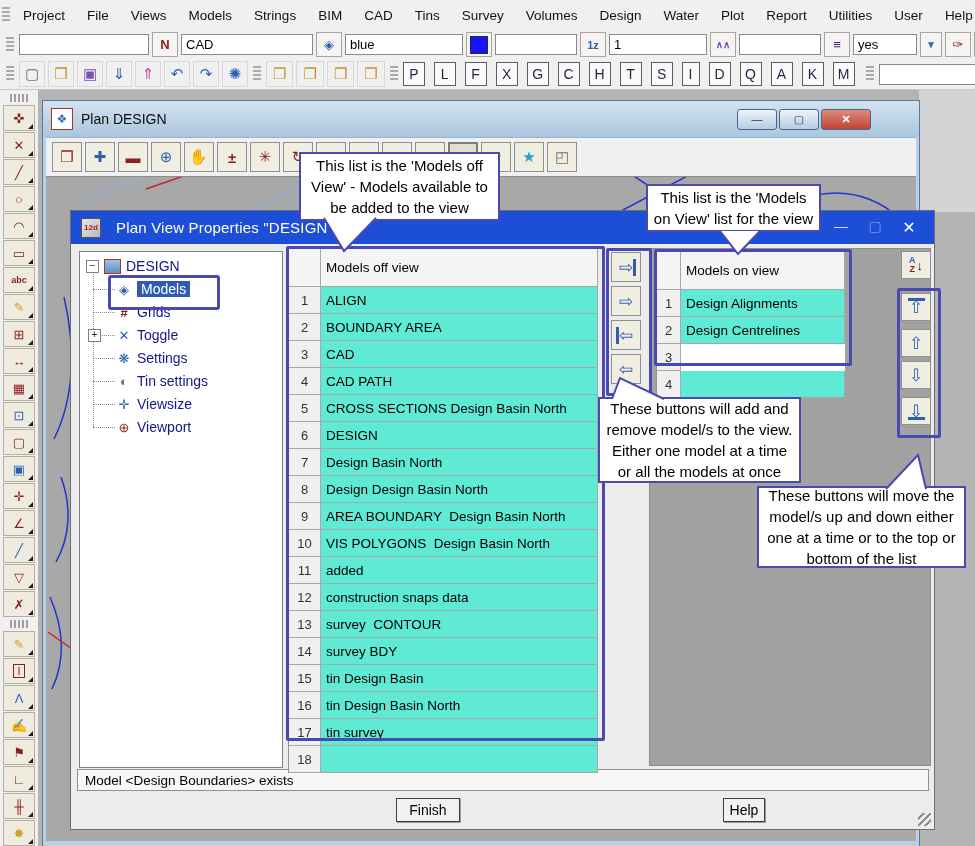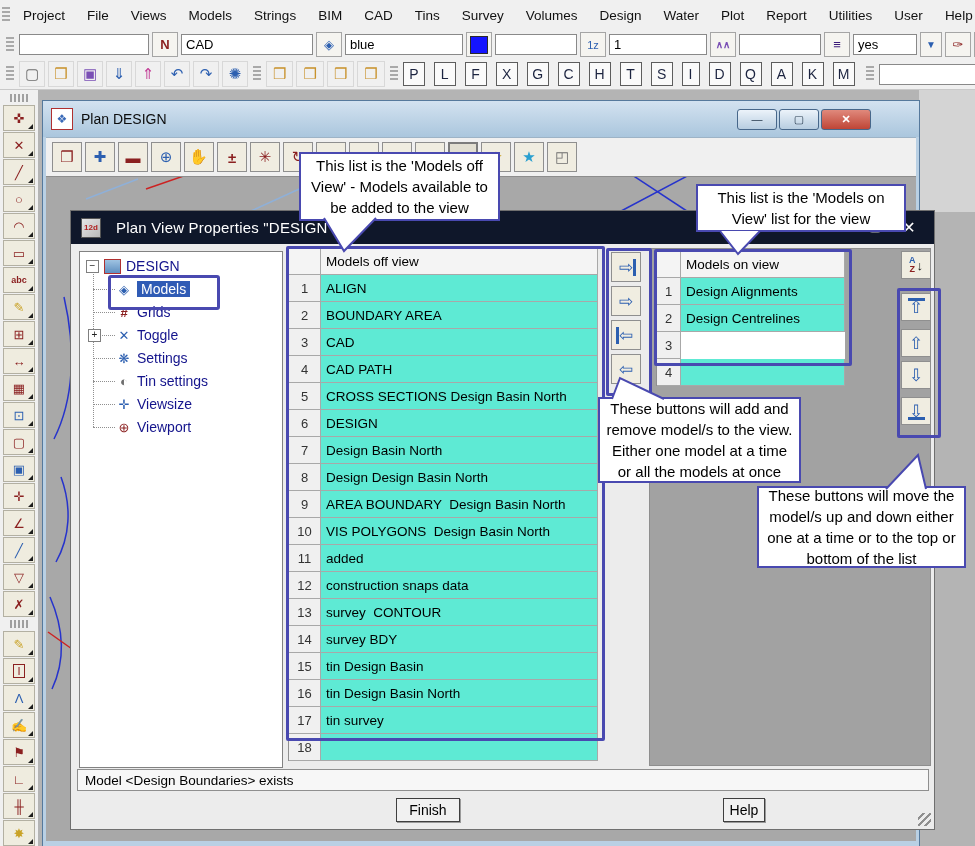--- a/index.html
+++ b/index.html
@@ -58,21 +58,21 @@
   .win-btn.close{width:48px;color:#fff;font-weight:bold;background:linear-gradient(#e0897c,#bf4536)}
   .plan-toolbar{height:38px;background:#f0f0f0;border-top:1px solid #9db3c6;border-bottom:1px solid #8d8d8d;
                 display:flex;align-items:center;gap:3px;padding:0 6px;margin:0 3px}
   .ptb{width:30px;height:30px;background:#f0ede1;border:1px solid #8f8f8f;display:flex;flex:0 0 auto;
        align-items:center;justify-content:center;font-size:15px;cursor:default}
   .plan-content{position:relative;height:calc(100% - 82px);margin:0 3px 3px;background:#a8a8a8;overflow:hidden}
 
   
   .dialog{position:absolute;left:70px;top:210px;width:865px;height:620px;background:#ececec;
           border:1px solid #6f6f6f;z-index:5;box-sizing:border-box}
-  .dlg-titlebar{height:33px;background:#0f172a;display:flex;align-items:center;gap:15px;padding:0 10px}
+  .dlg-titlebar{height:33px;background:#1d4ed8;display:flex;align-items:center;gap:15px;padding:0 10px}
   .twelve-d-app-icon{width:18px;height:18px;background:linear-gradient(135deg,#e6e6e6,#b9b9b9);
                      border:1px solid #555;display:flex;align-items:center;justify-content:center;
                      font-size:8px;font-weight:bold;color:#b02020}
   .dlg-title{color:#fff;font-size:15px;letter-spacing:.2px}
   .dlg-btns{margin-left:auto;display:flex;gap:4px}
   .dlg-btn{width:30px;text-align:center;font-size:14px;color:#d8d8d8;cursor:default}
   .dlg-btn.close{color:#fff;font-size:16px}
   .dlg-client{position:absolute;left:0;top:33px;right:0;bottom:0;background:#ececec}
 
   
@@ -85,21 +85,21 @@
   .design-img-icon{width:15px;height:13px;background:linear-gradient(#9fc3e2,#5f8fc0);border:1px solid #b03030}
   .sel-label{background:#2f5bb5;color:#fff;padding:0 4px}
   .vline{position:absolute;left:13px;top:15px;height:160px;border-left:1px dotted #8f8f8f}
   .stub{position:absolute;left:13px;width:22px;border-top:1px dotted #8f8f8f}
   .models-annotation{position:absolute;left:28px;top:23px;width:106px;height:29px;border:3px solid #4949b0;
                      border-radius:3px;pointer-events:none}
 
   
   .gtable{position:absolute;font-size:13.5px;border-top:1px solid #909090;border-left:1px solid #909090;background:#fff;z-index:2}
   .grow{display:flex;height:27px}
-  .grow.head{height:26px}
+  .grow.head{height:38px}
   .gnum{width:32px;flex:0 0 auto;background:#f0f0f0;border-right:1px solid #a8a8a8;border-bottom:1px solid #a8a8a8;
         display:flex;align-items:center;justify-content:center;color:#333;font-size:13px;box-sizing:border-box}
   .gnum.narrow{width:24px}
   .gname{flex:1;background:#5eead4;border-right:1px solid #a8a8a8;border-bottom:1px solid #a8a8a8;display:flex;
          align-items:center;padding:0 5px;box-sizing:border-box;white-space:pre;color:#000;overflow:hidden;cursor:default}
   .head .gname{background:#f4f4f4}
   .head .gnum{background:#f4f4f4}
   .ann-box{position:absolute;border:3px solid #4949b0;border-radius:2px;pointer-events:none;z-index:6}
   .gray-panel{position:absolute;left:578px;top:4px;width:282px;height:518px;background:#a2a2a2;border:1px solid #8e8e8e;box-sizing:border-box}
 
@@ -167,21 +167,21 @@
     <input class="tb-input w132" readonly="" value="CAD" style="">
     <button class="tb-btn">
         <span class="blue">◈</span>
       </button>
     <input class="tb-input w118" readonly="" value="blue" style="">
     <button class="tb-btn">
         <span class="swatch"></span>
       </button>
     <input class="tb-input w82" readonly="" value="" style="">
     <button class="tb-btn">
-        <span class="blue" style="font-size:11px;font-weight:normal">1z</span>
+        <span class="blue" style="font-size:11px;font-weight:bold">1z</span>
       </button>
     <input class="tb-input w98" readonly="" value="1" style="">
     <button class="tb-btn">
         <span class="purple" style="font-size:10px;font-weight:bold">∧∧</span>
       </button>
     <input class="tb-input w82" readonly="" value="" style="">
     <button class="tb-btn">
         <span style="color:#3a1a7a;font-weight:bold">≡</span>
       </button>
     <input class="tb-input w64" readonly="" value="yes" style="">
@@ -624,21 +624,21 @@
       <div class="rgrip"></div>
     </div>
   </div>
 
   <div class="callout" style="left:299px;top:152px;width:201px;height:69px">This list is the 'Models off View' - Models available to be added to the view</div>
   <svg class="pointer" style="left:318px;top:215px" width="80" height="38">
     <polygon points="6,3 58,3 26,36" fill="#fff"></polygon>
     <polyline points="6,3 26,36 58,3" fill="none" stroke="#4949b0" stroke-width="2"></polyline>
   </svg>
 
-  <div class="callout" style="left:696px;top:184px;width:210px;height:48px">This list is the 'Models on View' list for the view</div>
+  <div class="callout" style="left:646px;top:184px;width:175px;height:48px">This list is the 'Models on View' list for the view</div>
   <svg class="pointer" style="left:716px;top:228px" width="56" height="28">
     <polygon points="4,3 44,3 22,26" fill="#fff"></polygon>
     <polyline points="4,3 22,26 44,3" fill="none" stroke="#4949b0" stroke-width="2"></polyline>
   </svg>
 
   <div class="callout" style="left:598px;top:397px;width:203px;height:86px">These buttons will add and remove model/s to the view. Either one model at a time or all the models at once</div>
   <svg class="pointer" style="left:602px;top:375px" width="76" height="27">
     <polygon points="10,24 62,24 18,3" fill="#fff"></polygon>
     <polyline points="10,24 18,3 62,24" fill="none" stroke="#4949b0" stroke-width="2"></polyline>
   </svg>

